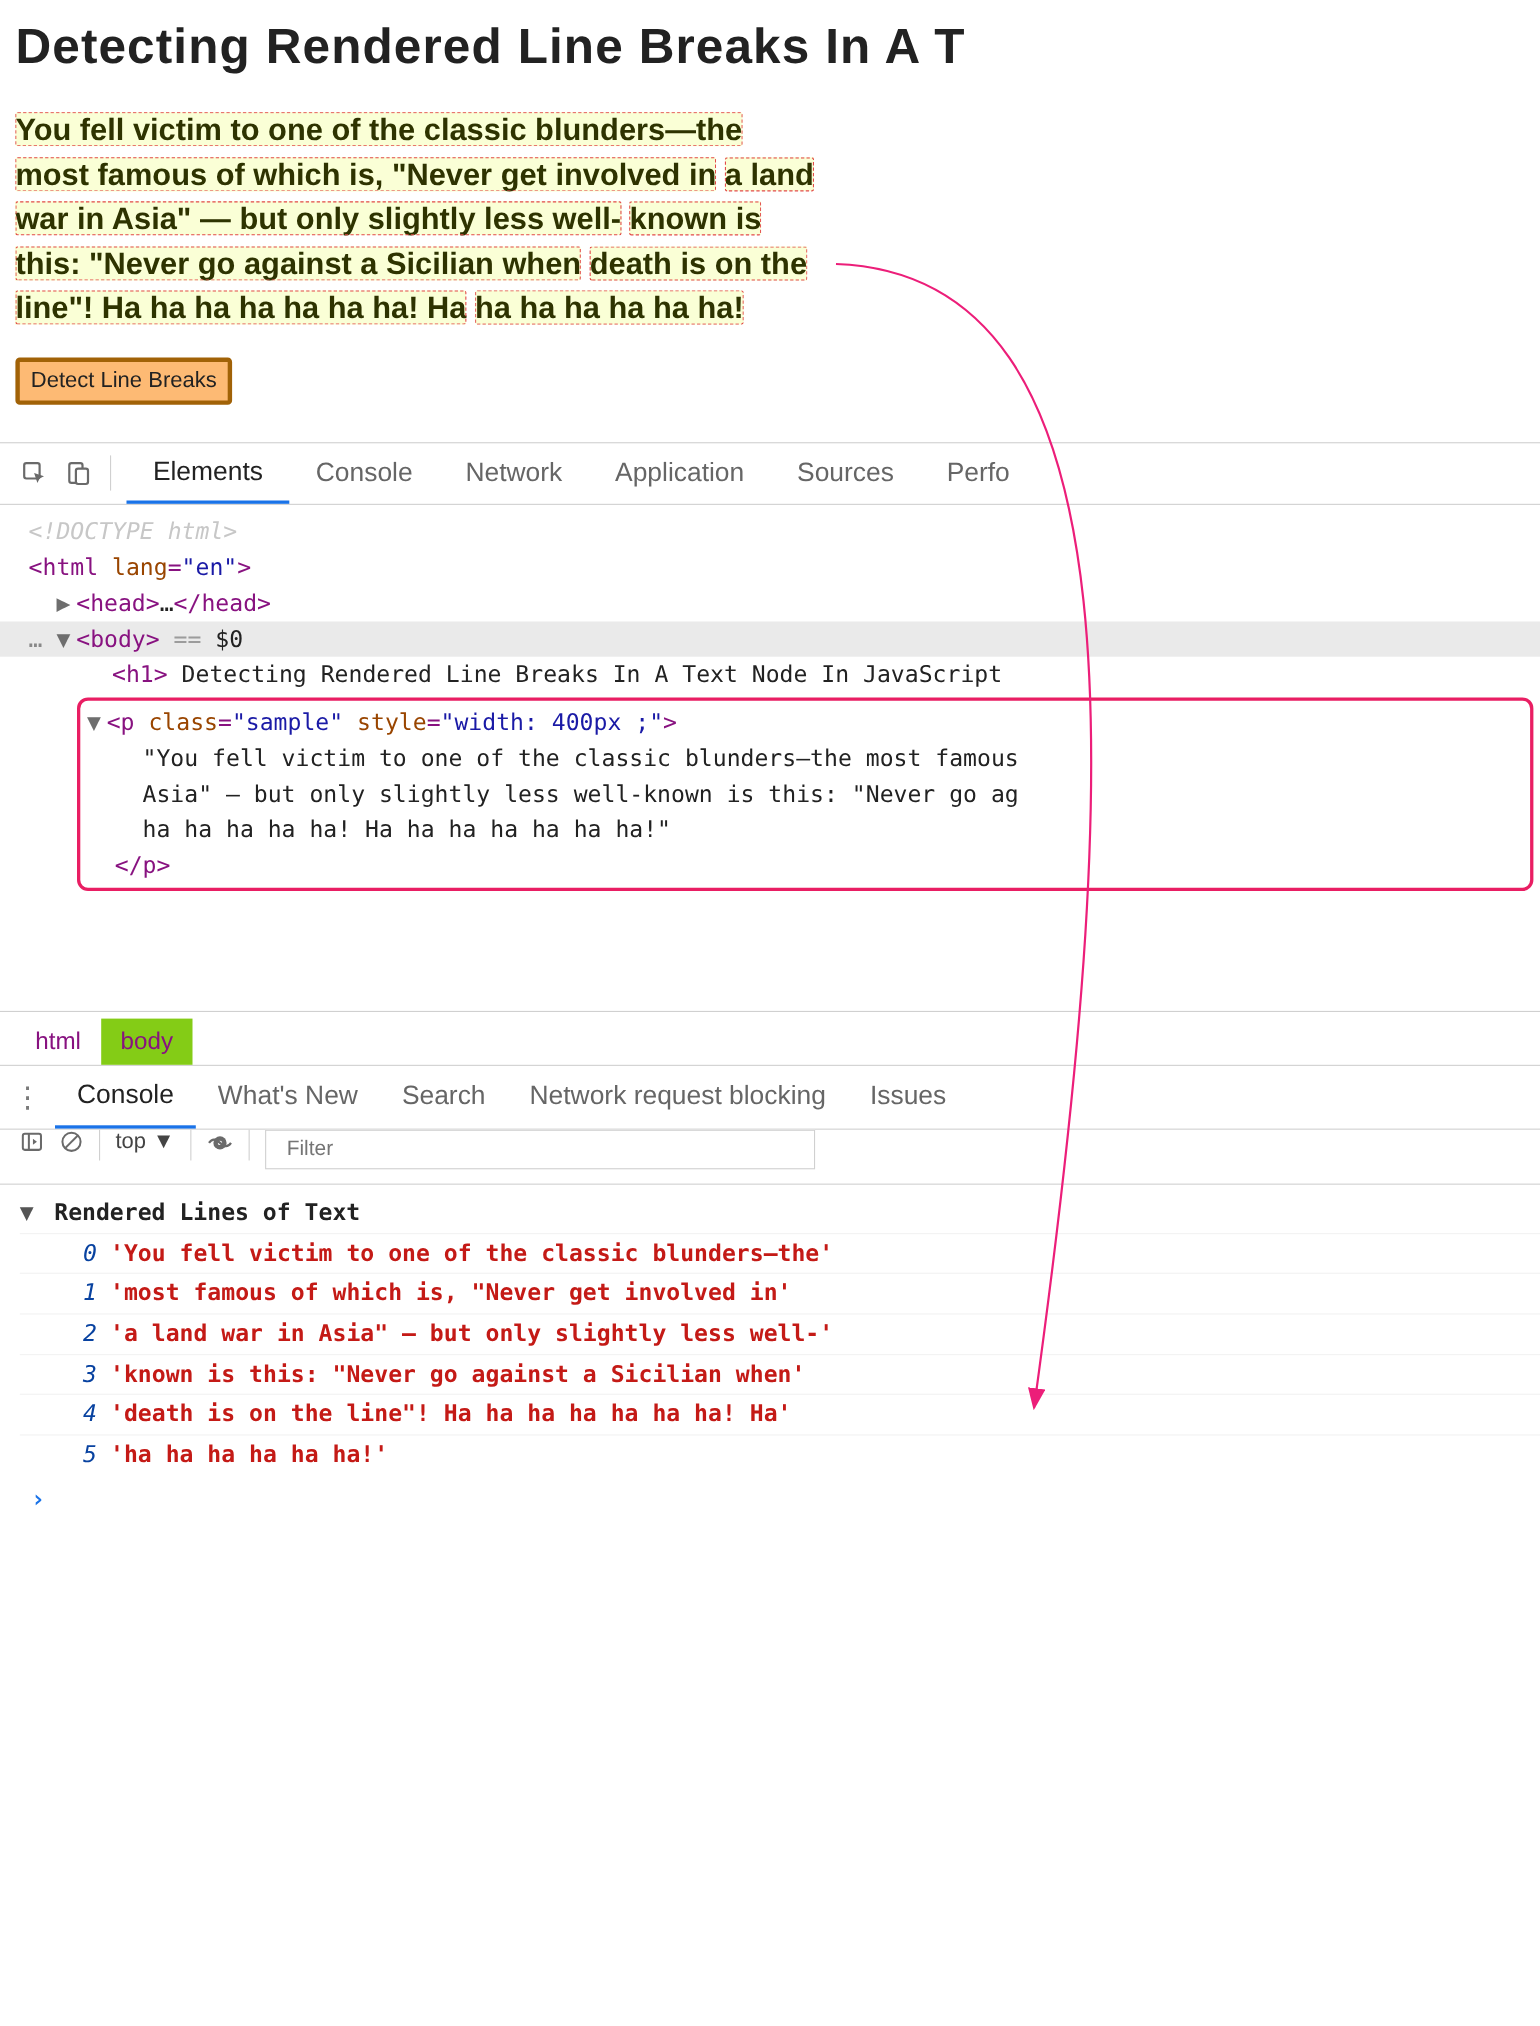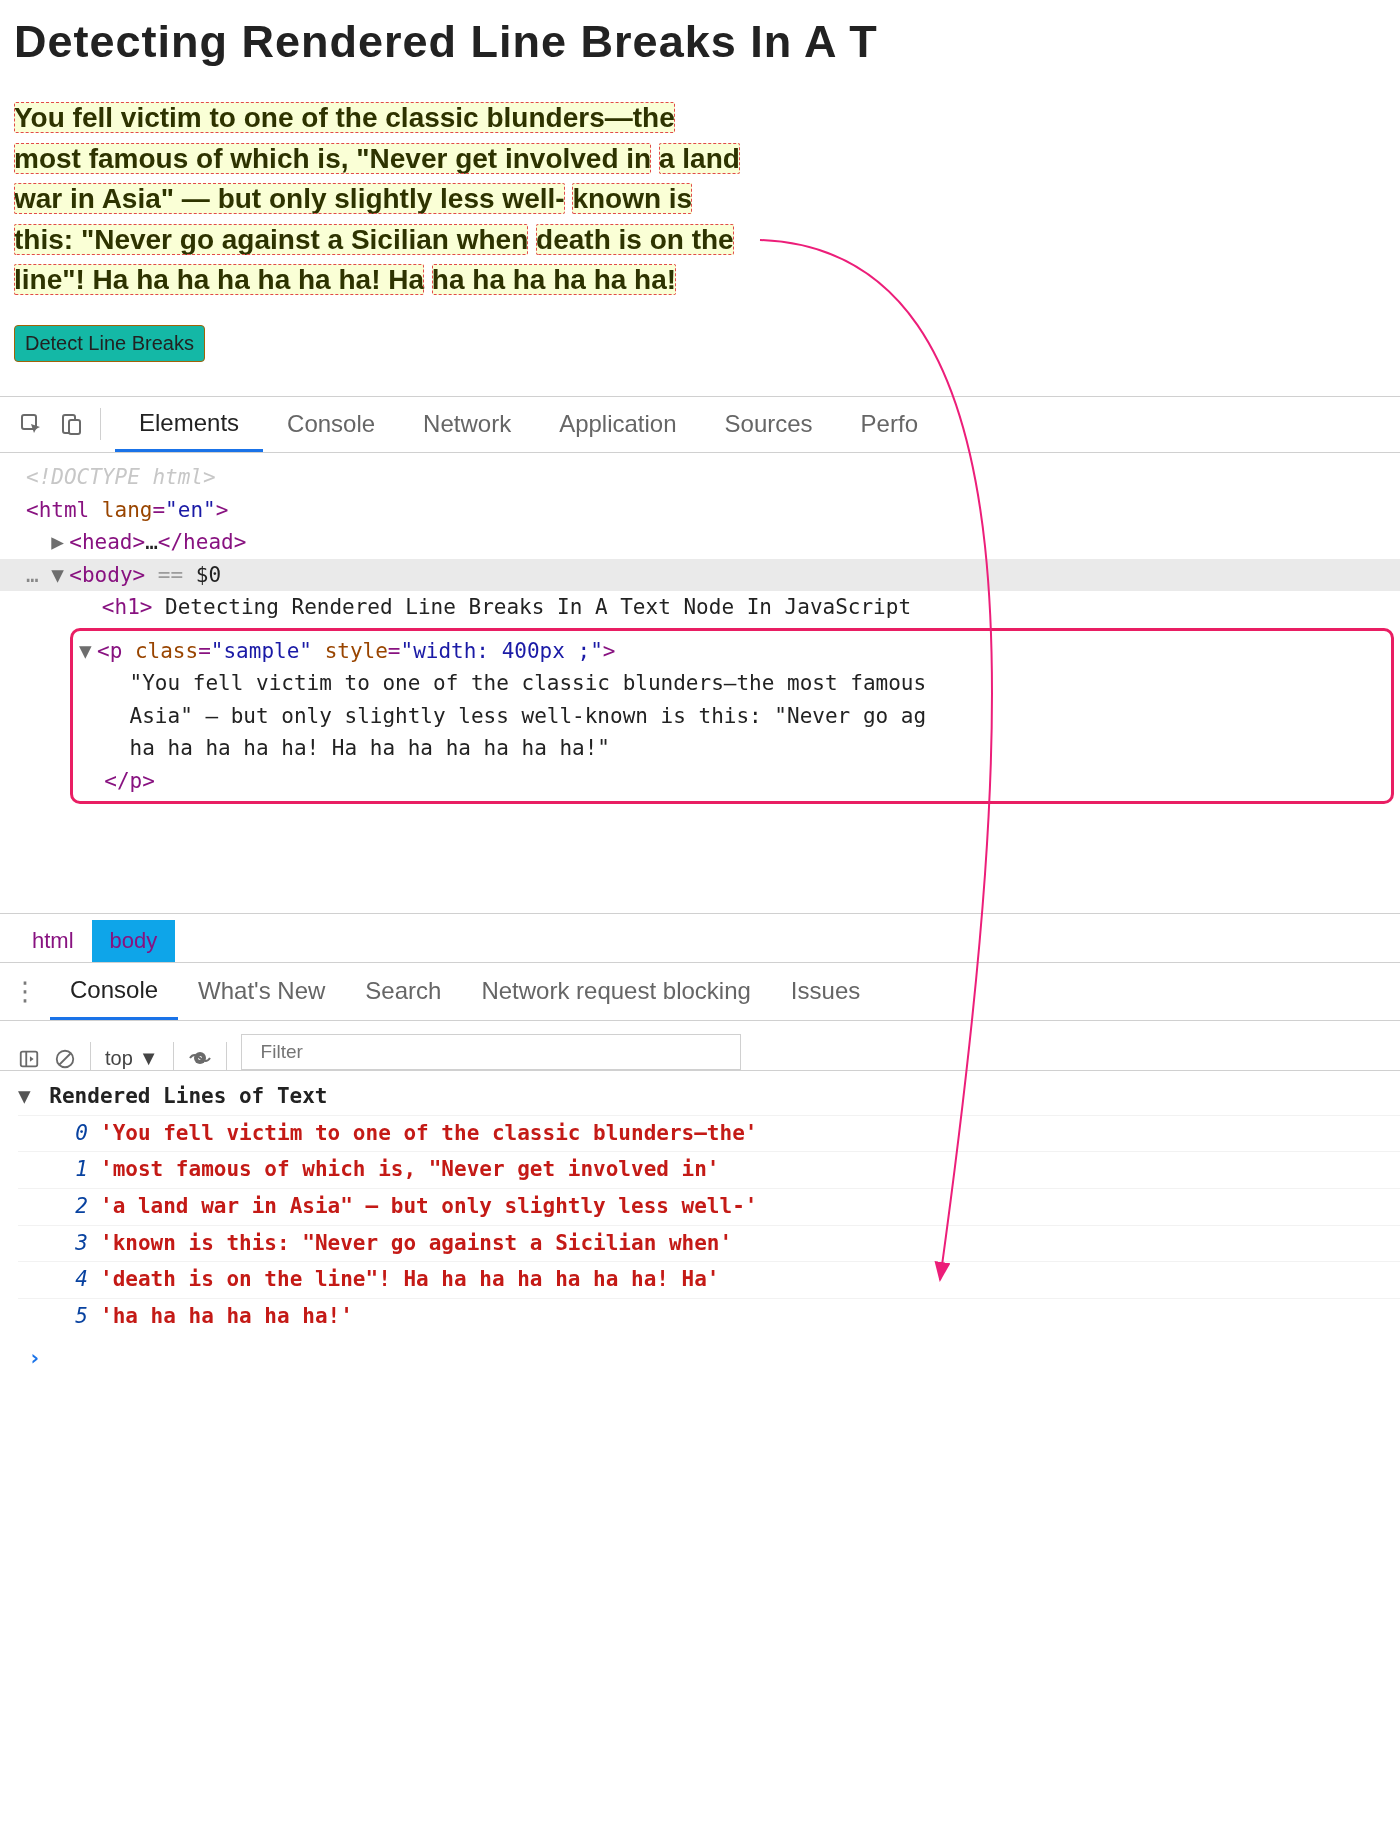--- a/index.html
+++ b/index.html
@@ -31,22 +31,22 @@
     }
     .sample span.line {
       background: #faffd6;
       outline: 1px dashed #e24a4a;
       outline-offset: -1px;
       border-radius: 2px;
     }
     .detect-btn {
       font-size: 20px;
       padding: 6px 10px;
-      background: #14b8a6;
-      border: 1px solid #a16207;
+      background: #fdba74;
+      border: 4px solid #a16207;
       border-radius: 4px;
       cursor: pointer;
       font-family: inherit;
       color: #222;
     }
     .devtools {
       margin-top: 34px;
       border-top: 1px solid #d0d0d0;
       font-size: 20px;
     }
@@ -119,42 +119,42 @@
       border-top: 1px solid #d0d0d0;
       border-bottom: 1px solid #d0d0d0;
       height: 50px;
       display: flex;
       align-items: flex-end;
       padding-left: 14px;
       font-size: 22px;
       color: #881280;
     }
     .breadcrumb .crumb { padding: 8px 18px; }
-    .breadcrumb .crumb.sel { background: #0ea5e9; }
+    .breadcrumb .crumb.sel { background: #84cc16; }
     .console-tabs {
       display: flex;
       align-items: center;
       gap: 0;
       height: 58px;
       border-bottom: 1px solid #d0d0d0;
       color: #666;
       font-size: 24px;
     }
     .console-tabs .kebab { width: 50px; text-align: center; color: #7a7a7a; font-size: 26px; }
     .console-tabs .ctab {
       padding: 0 20px;
       height: 58px;
       display: flex;
       align-items: center;
       cursor: pointer;
     }
     .console-tabs .ctab.active { color: #222; border-bottom: 3px solid #1a73e8; }
     .console-toolbar {
       display: flex;
-      align-items: flex-end;
+      align-items: flex-start;
       height: 50px;
       border-bottom: 1px solid #d0d0d0;
       gap: 14px;
       padding-left: 18px;
       color: #6a6a6a;
       font-size: 20px;
     }
     .console-toolbar .vdiv { width:1px; height:28px; background:#d0d0d0; }
     .console-toolbar .ctx { color: #444; display:flex; align-items:center; gap:6px; }
     .console-toolbar input.filter {

